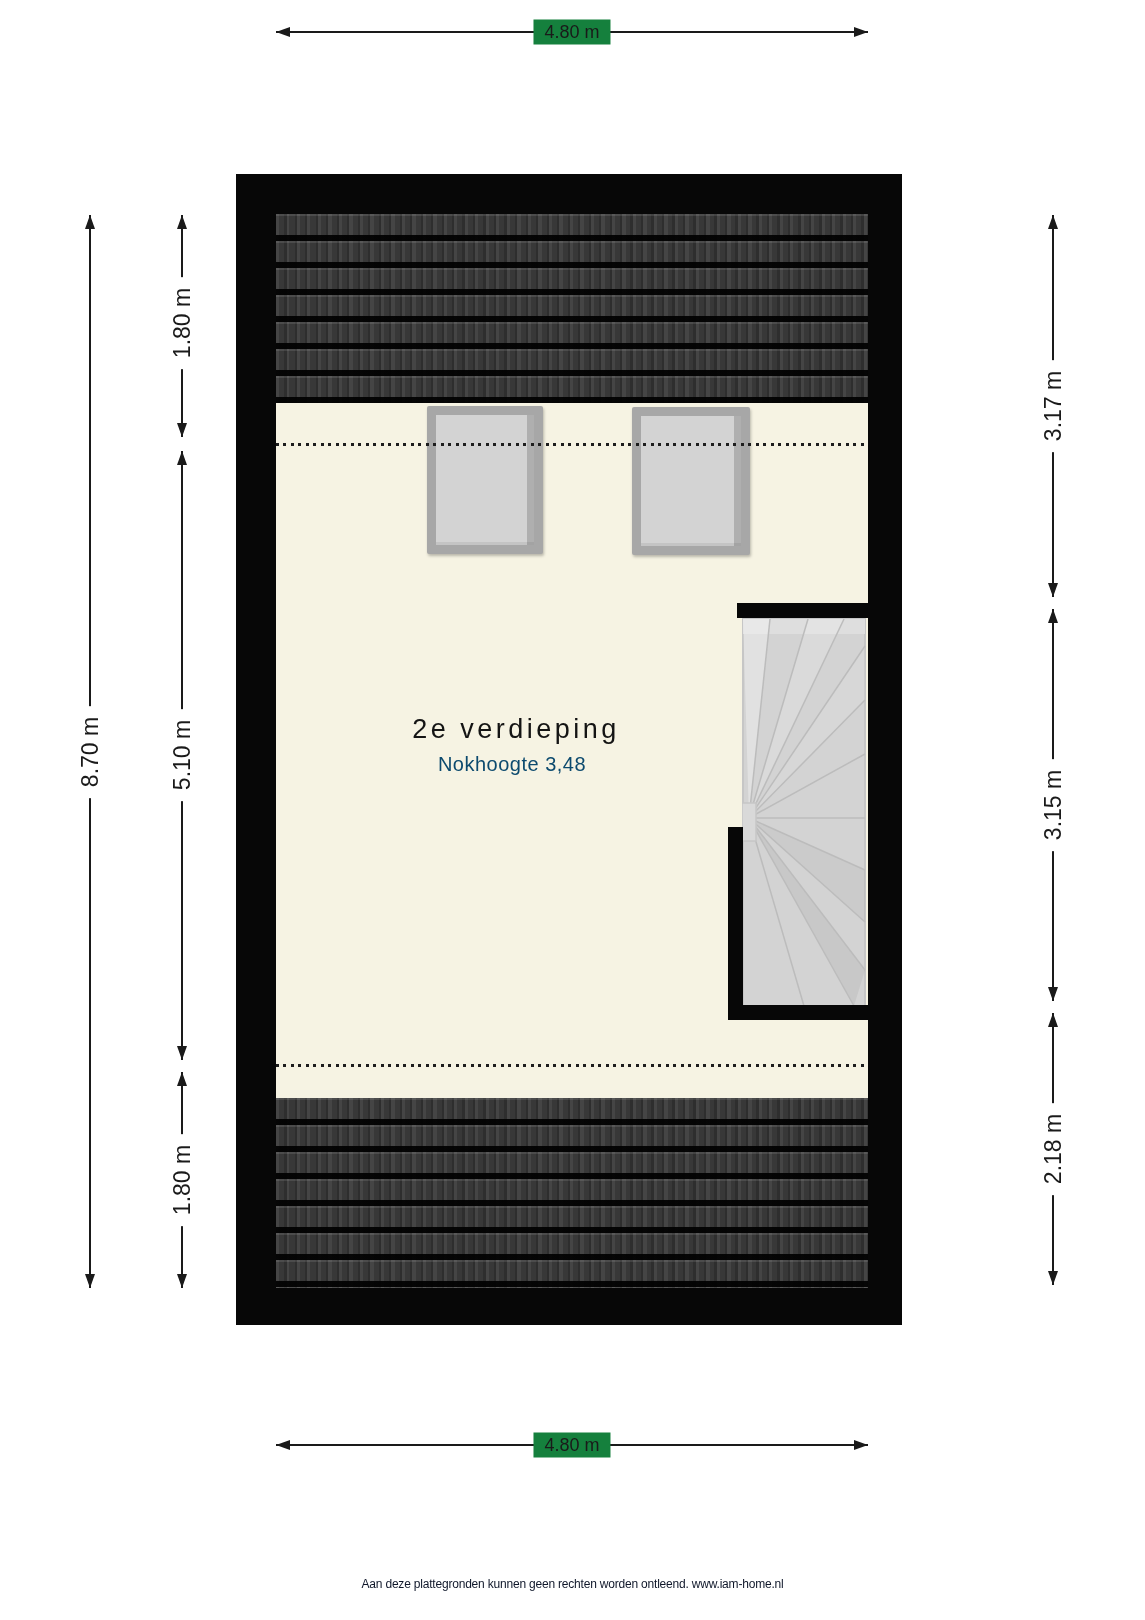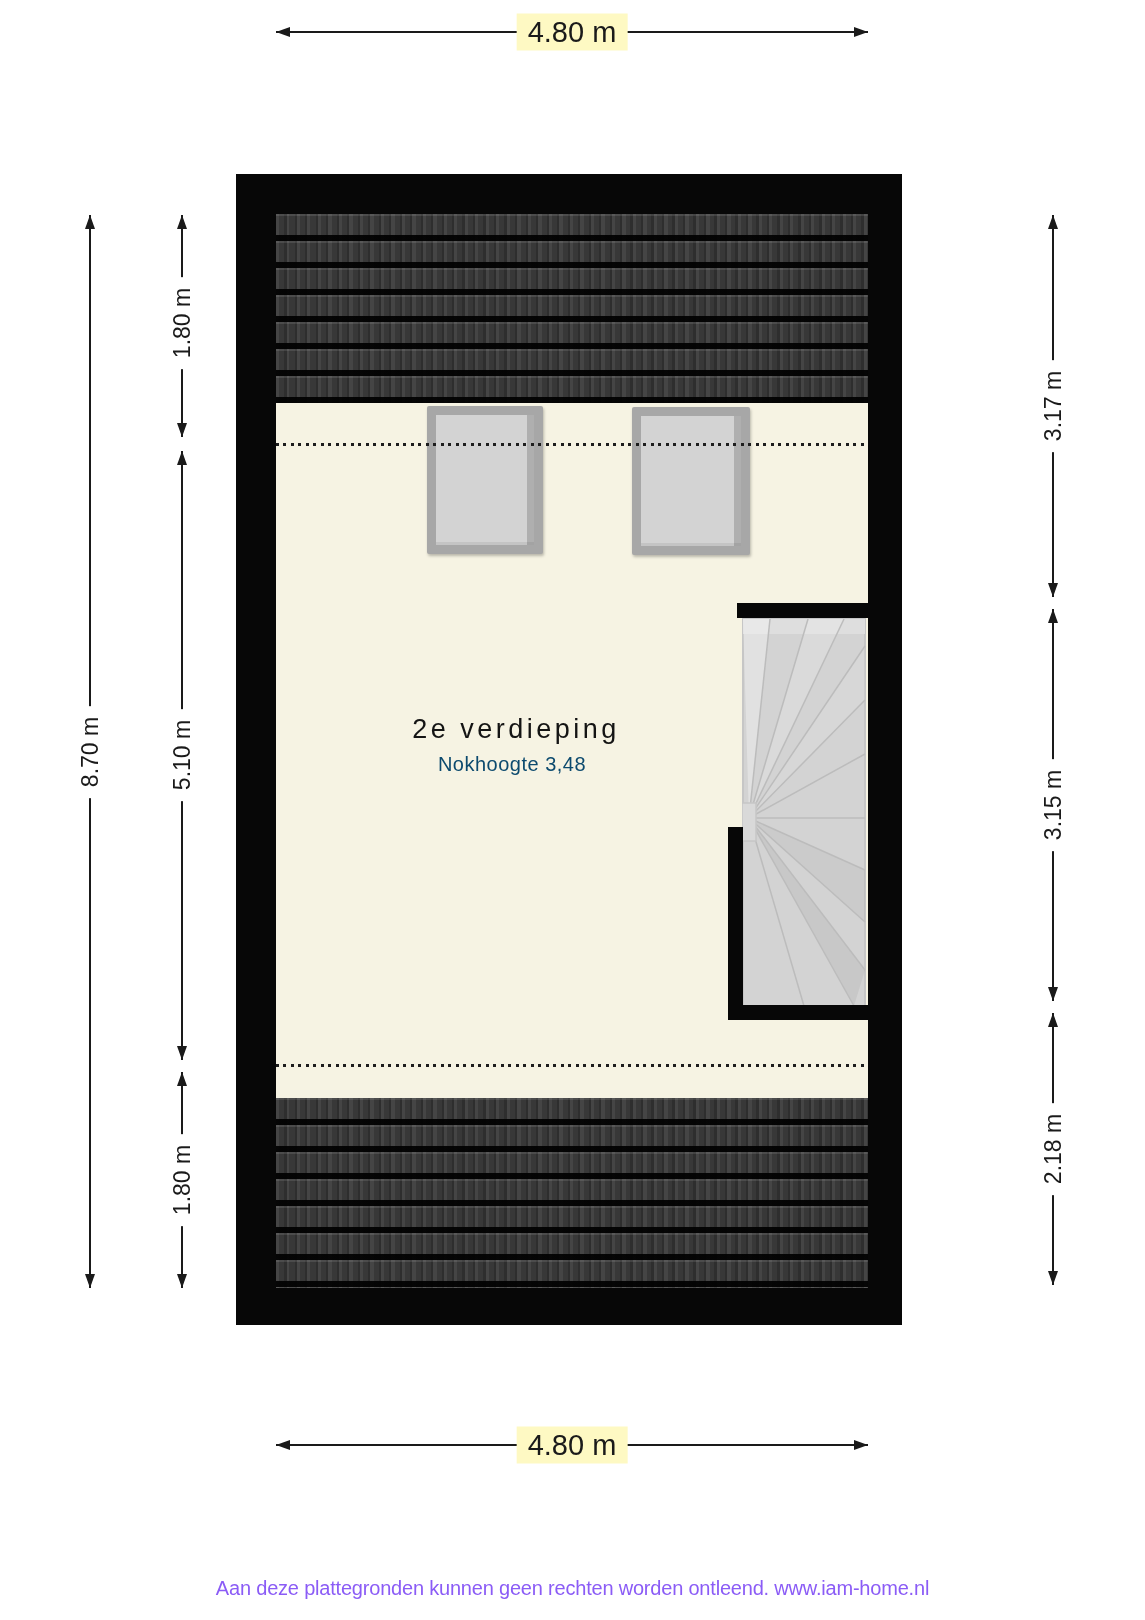--- a/index.html
+++ b/index.html
@@ -30,31 +30,31 @@
     border-radius:2px;box-shadow:1px 2px 3px rgba(0,0,0,0.25);}
   .skylight .pane{width:100%;height:100%;background:#d3d3d3;
     box-shadow:inset -7px 0 0 rgba(0,0,0,0.17), inset 0 -3px 0 rgba(0,0,0,0.07);}
 
   .stair-wall{position:absolute;background:#070707;z-index:4;}
   .stair-svg{position:absolute;z-index:2;}
 
   
   .plan-title{position:absolute;transform:translate(-50%,-50%);font-size:27px;letter-spacing:3.5px;color:#141414;white-space:nowrap;z-index:7;}
   .plan-subtitle{position:absolute;transform:translate(-50%,-50%);font-size:20px;letter-spacing:.5px;color:#0c4a6e;white-space:nowrap;z-index:7;}
-  .footer{position:absolute;left:0;right:0;top:1577px;text-align:center;font-size:20px;letter-spacing:-0.2px;color:#8b5cf6;}
+  .footer{position:absolute;left:0;right:0;top:1577px;text-align:center;font-size:12px;letter-spacing:-0.2px;color:#0f172a;}
 
   
   .hline{position:absolute;height:2px;background:#1a1a1a;}
   .vline{position:absolute;width:2px;background:#1a1a1a;}
   .ah{position:absolute;width:0;height:0;}
   .ah.l{border-top:5px solid transparent;border-bottom:5px solid transparent;border-right:14px solid #1a1a1a;}
   .ah.r{border-top:5px solid transparent;border-bottom:5px solid transparent;border-left:14px solid #1a1a1a;}
   .ah.u{border-left:5px solid transparent;border-right:5px solid transparent;border-bottom:14px solid #1a1a1a;}
   .ah.d{border-left:5px solid transparent;border-right:5px solid transparent;border-top:14px solid #1a1a1a;}
-  .hlabel{position:absolute;transform:translate(-50%,-50%);background:#fef9c3;padding:2px 11px;font-size:29px;white-space:nowrap;z-index:2;}
+  .hlabel{position:absolute;transform:translate(-50%,-50%);background:#15803d;padding:2px 11px;font-size:18px;white-space:nowrap;z-index:2;}
   .vlabel{position:absolute;transform:translate(-50%,-50%) rotate(-90deg);background:#fff;padding:2px 11px;font-size:23px;white-space:nowrap;z-index:2;}
 </style>
 </head>
 <body>
 
 <div class="canvas">
 
   <div>
     <div class="hline" style="left:276px;top:31px;width:592px;"></div>
     <div class="ah l" style="left:276px;top:27px;"></div>

